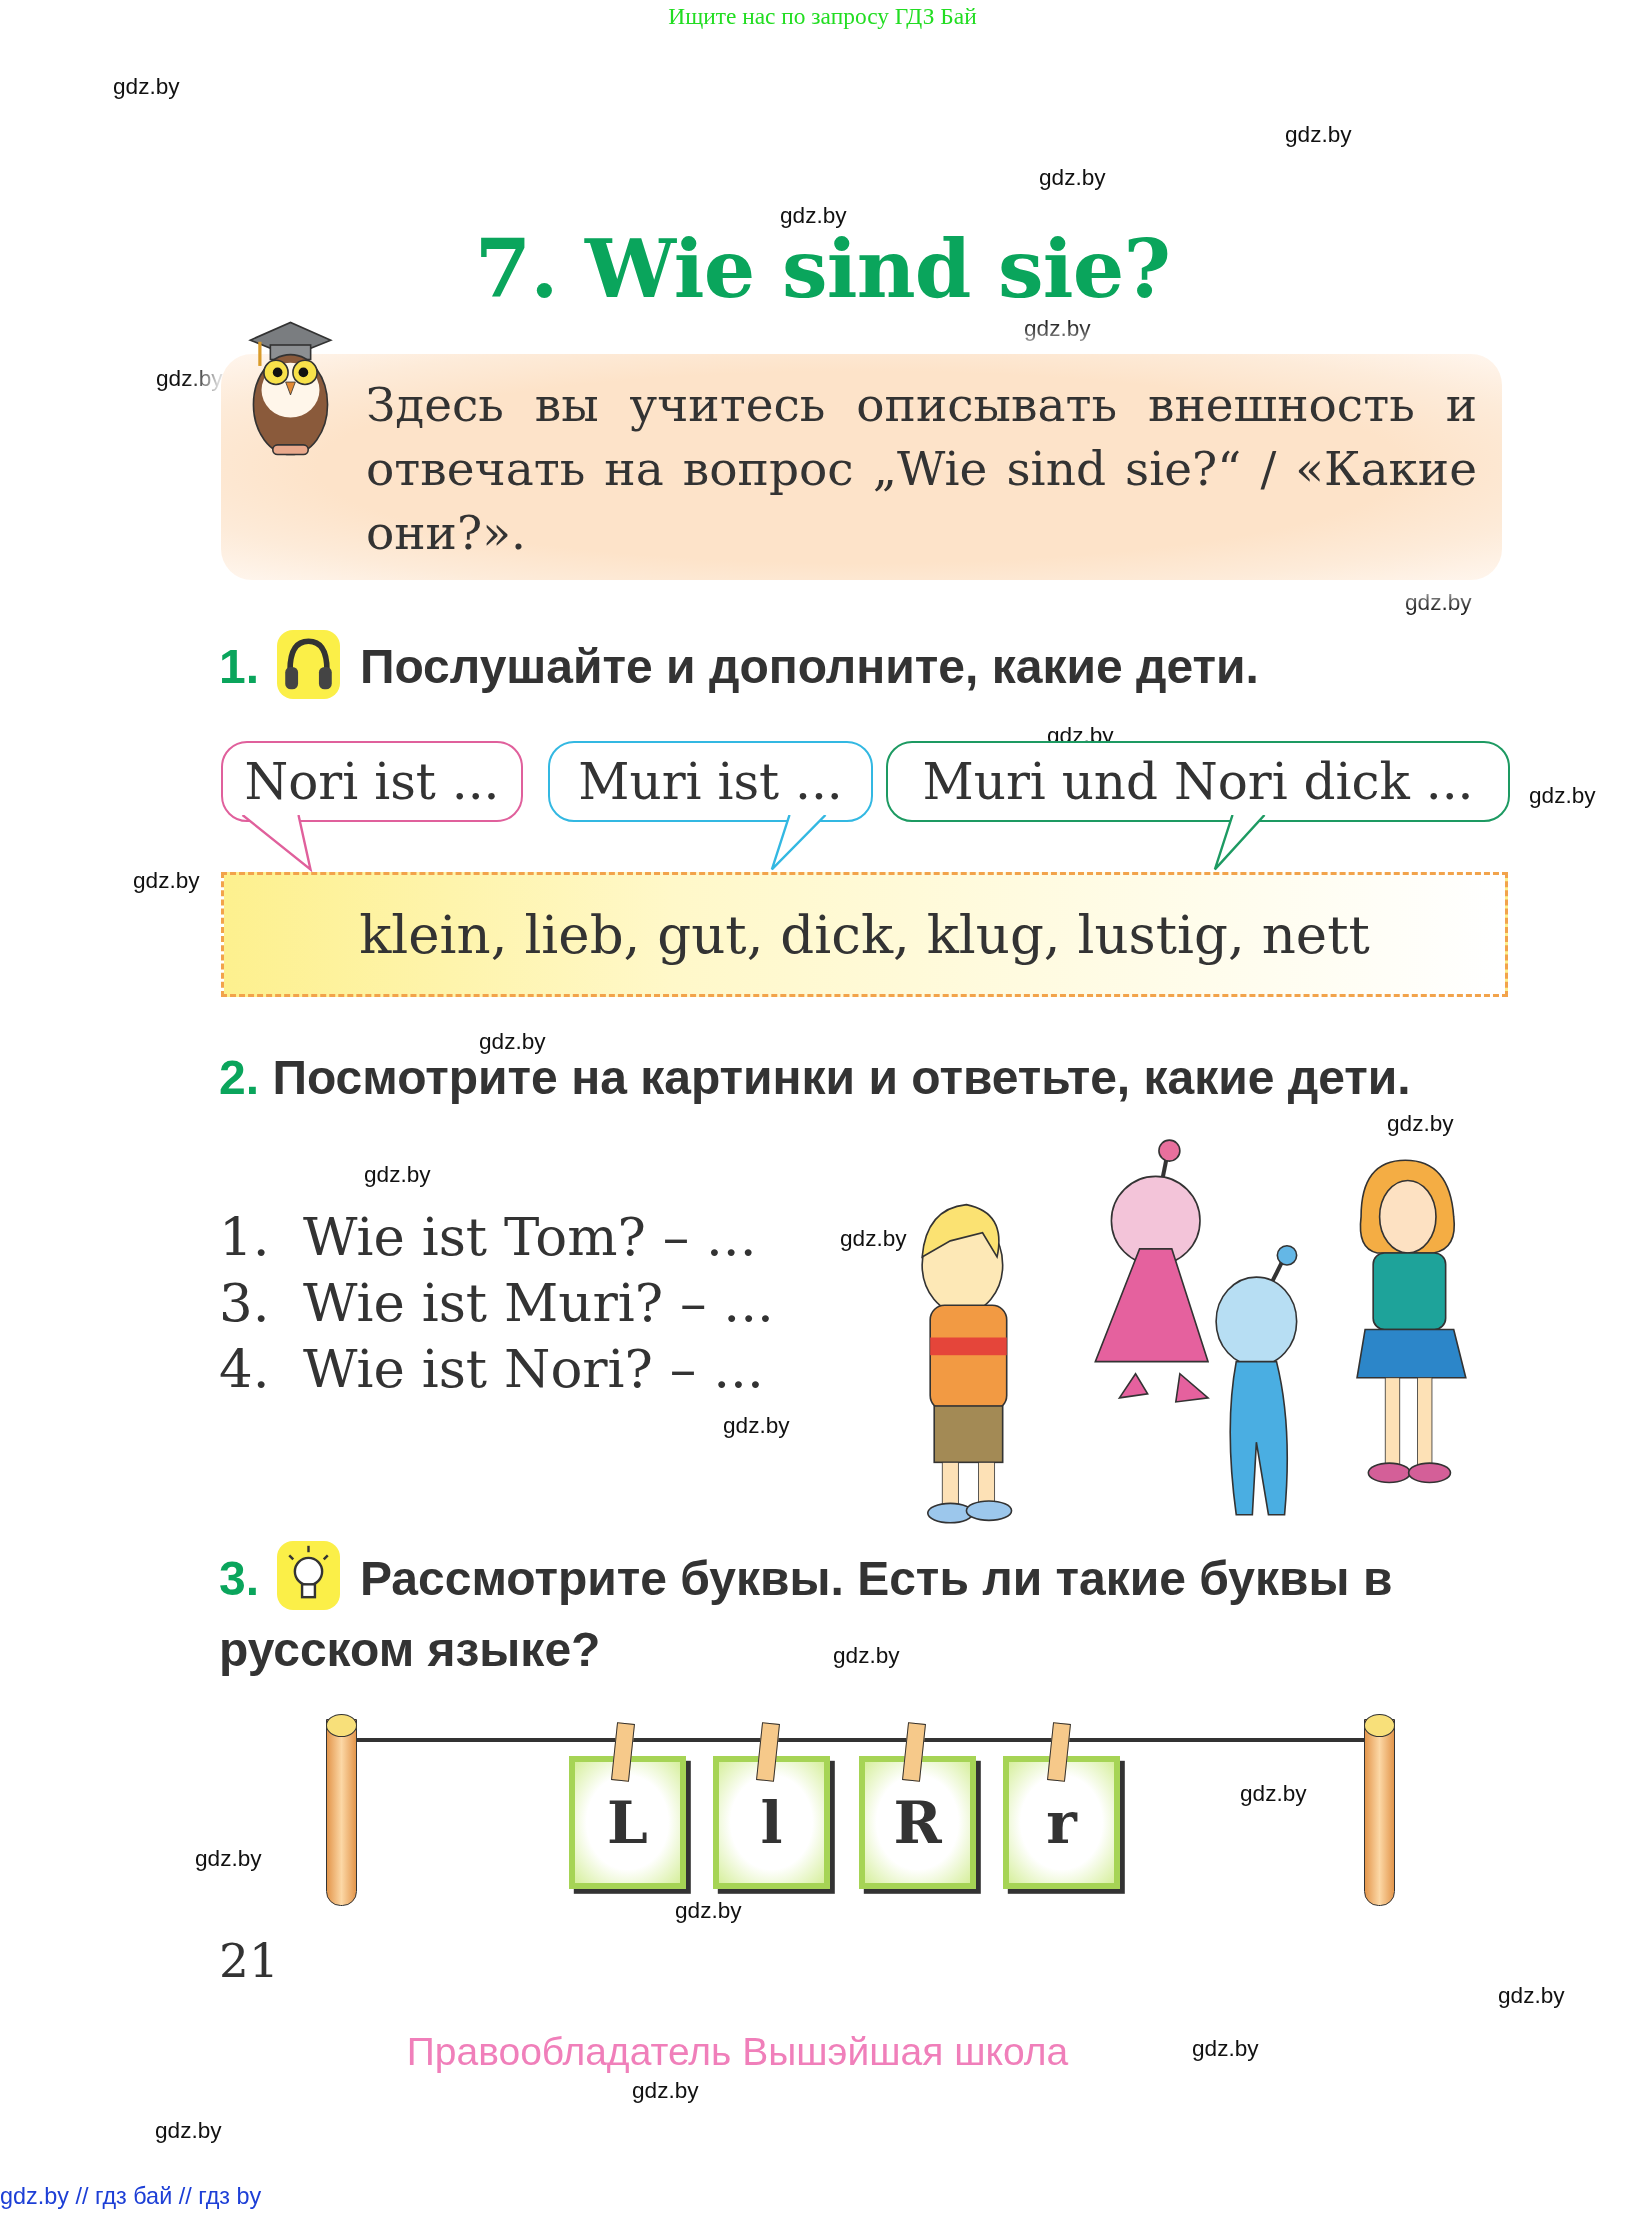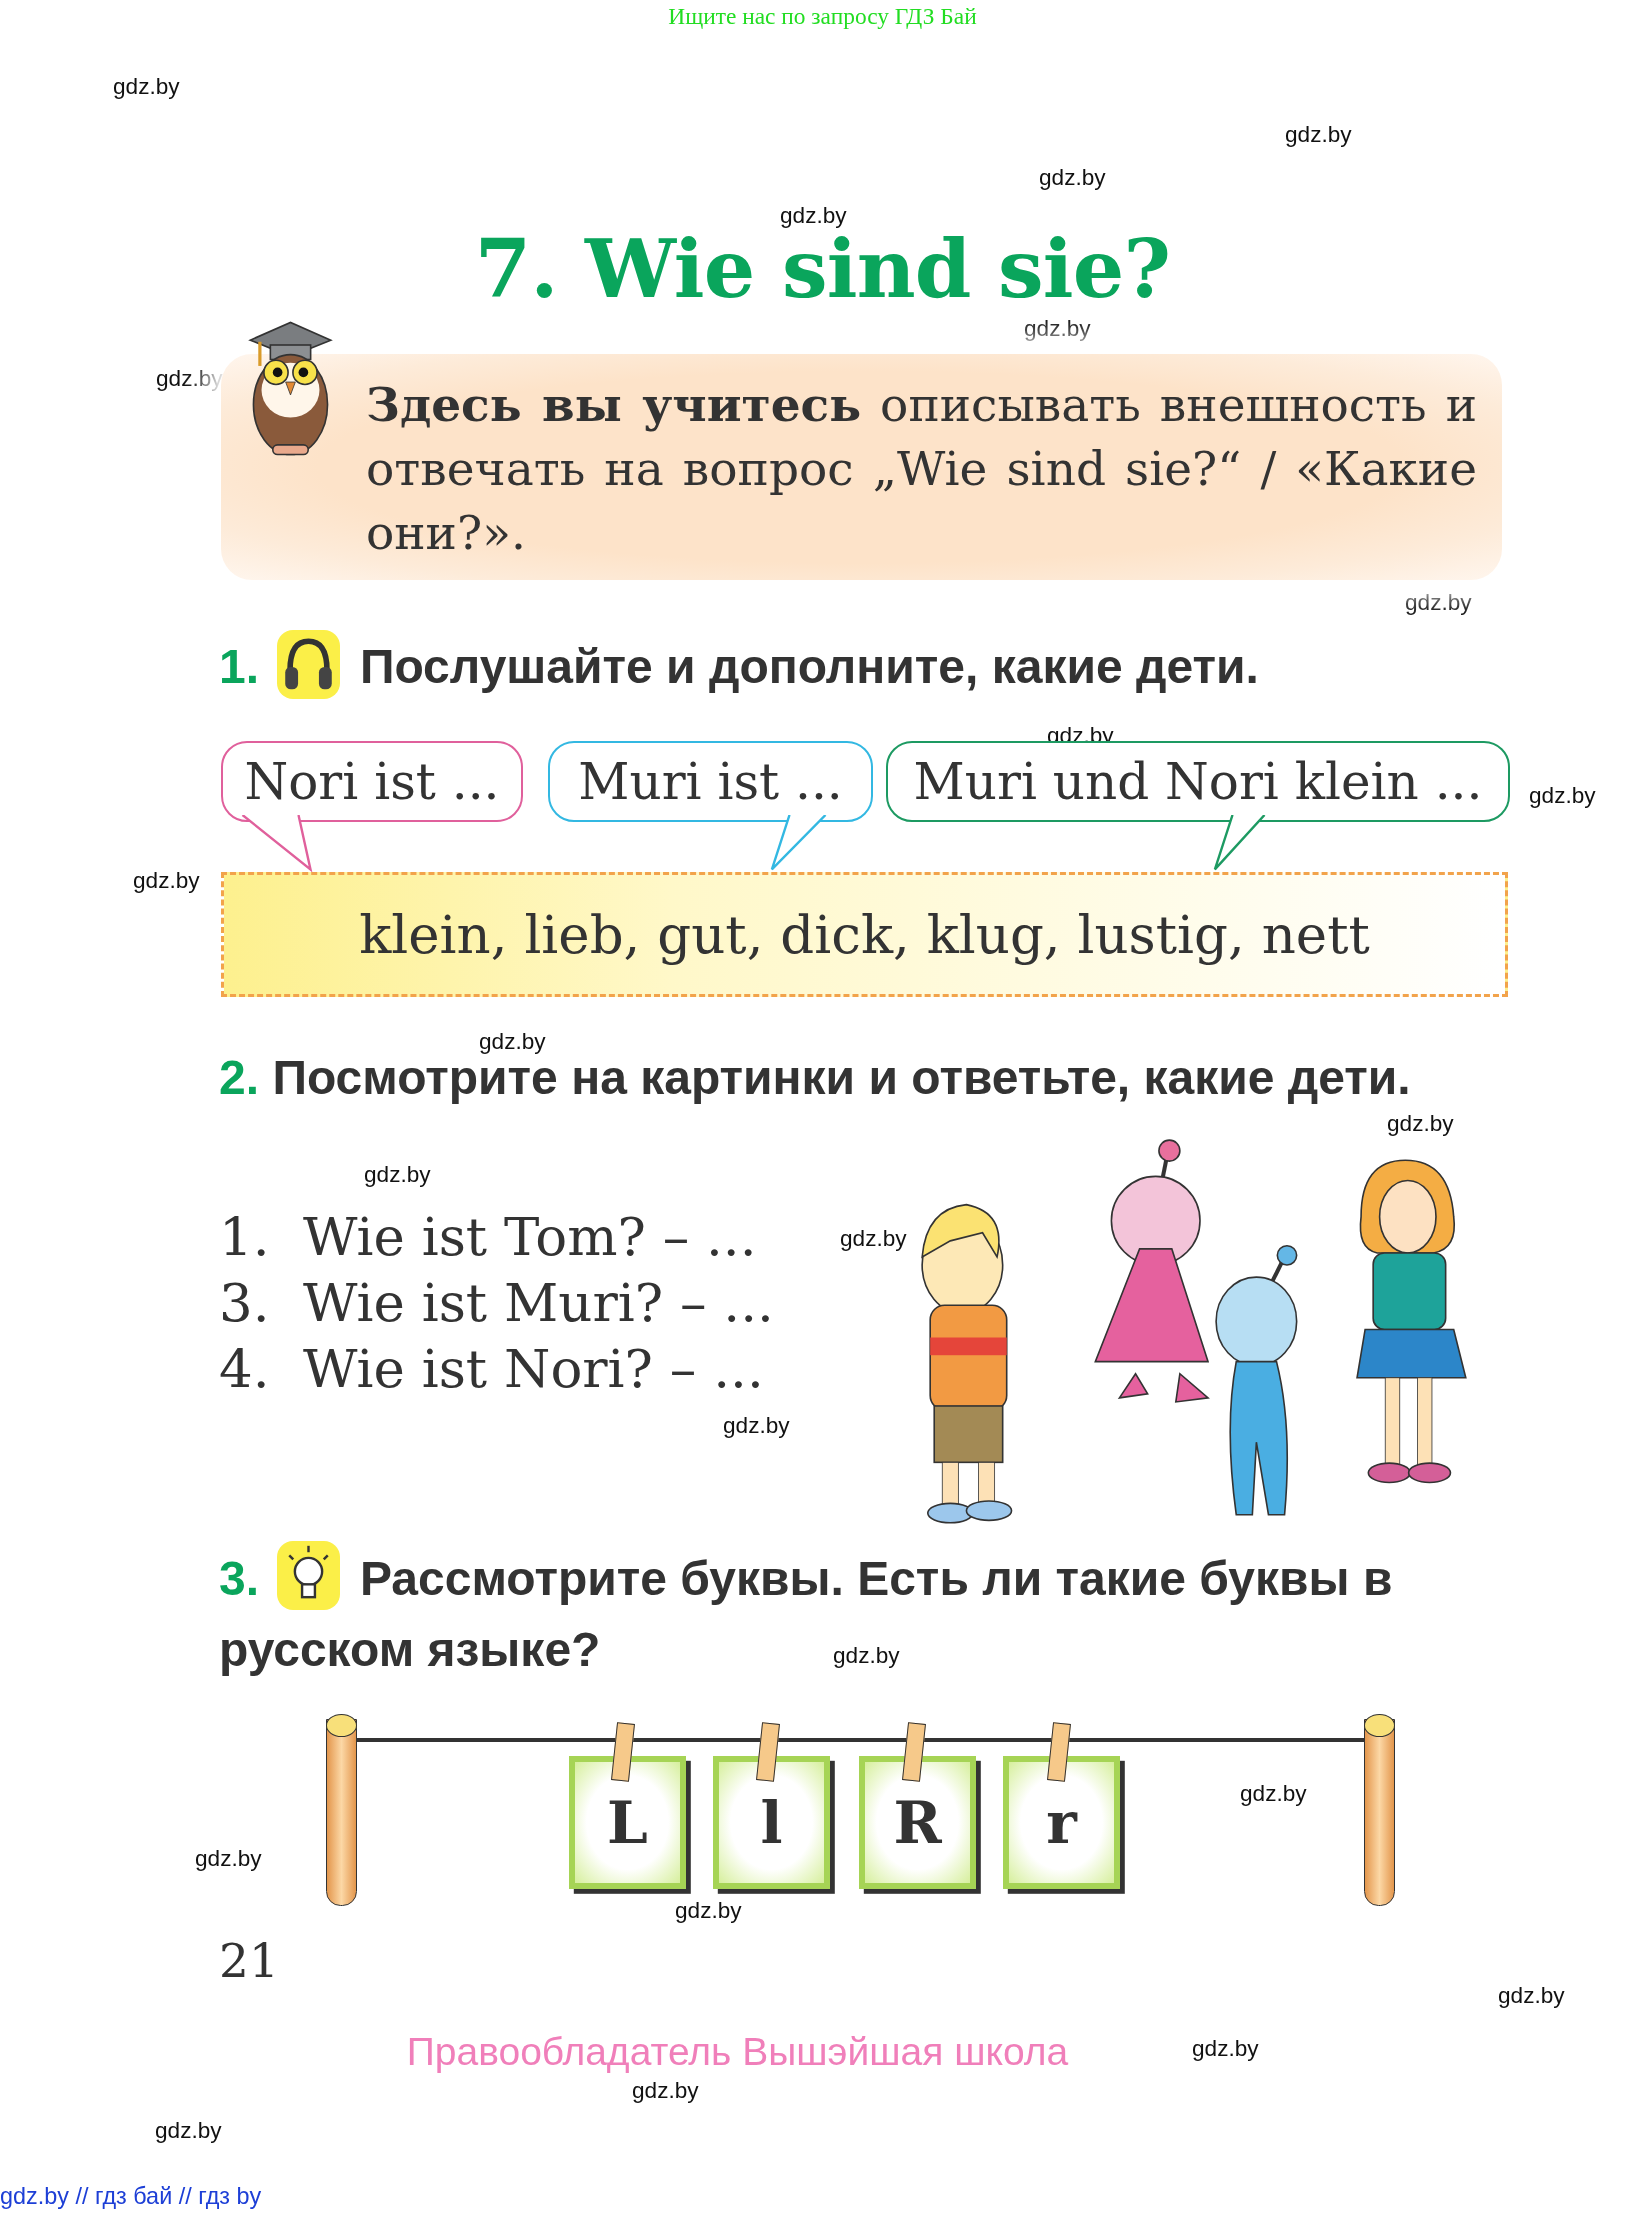--- a/index.html
+++ b/index.html
@@ -4,21 +4,21 @@
 <style>
   html, body { margin:0; padding:0; background:#ffffff; }
   body { width:1645px; height:2216px; position:relative; overflow:hidden; font-family:"DejaVu Serif", serif; color:#3a3a3a; }
   .abs { position:absolute; }
   .wm { position:absolute; font-family:"Liberation Sans", sans-serif; font-size:22.6px; color:#111; white-space:nowrap; }
   .top-banner { left:0; width:1645px; top:3.2px; text-align:center; font-family:Liberation Serif, serif; font-size:23.4px; color:#22dd22; }
   .title { left:0; width:1645px; top:221px; text-align:center; font-family:"DejaVu Serif", serif; font-weight:bold; font-size:81px; color:#0aa55c; letter-spacing:-0.8px; }
   .intro-box { left:221px; top:354px; width:1281px; height:226px; border-radius:31px;
     background:radial-gradient(ellipse at 50% 50%, #fde3c9 60%, #fdebd9 80%, #fff6ee 100%); box-shadow:0 0 24px 14.5px #fff; }
   .intro-text { left:366px; top:373px; width:1111px; font-size:47px; line-height:64px; color:#333; text-align:justify; text-align-last:left; }
-  .intro-text b { font-weight:bold; }
+  .intro-text b { font-weight:normal; }
   .ex-head { font-family:"Liberation Sans", sans-serif; font-weight:bold; font-size:48px; color:#333; white-space:nowrap; }
   .ex-num { color:#0aa55c; }
   .badge { display:inline-block; width:63px; height:69px; background:#fbef48; border-radius:16px; vertical-align:middle; position:relative; top:-6.4px; margin:0 6.4px 0 4.8px; }
   .bubble { position:absolute; top:741px; height:77px; border:2.4px solid; border-radius:26px; background:#fff;
     font-family:"DejaVu Serif", serif; font-size:50px; color:#333; display:flex; align-items:center; justify-content:center; white-space:nowrap; }
   .wordbox { left:221px; top:872px; width:1281px; height:119px; border:3.2px dashed #f2a34b;
     background:linear-gradient(90deg, #fdf08e 0%, #fff8c9 35%, #ffffff 100%);
     display:flex; align-items:center; justify-content:center; font-size:53px; color:#333; }
   .q-list { left:219px; top:1204px; font-size:53px; line-height:66px; color:#333; }
   .q-list div { white-space:nowrap; }
@@ -97,21 +97,21 @@
 </div>
 
 <div class="bubble" style="left:221px;width:298px;border-color:#e0609c">Nori ist ...</div>
 <svg class="abs" style="left:234px;top:815px" width="89" height="64" viewBox="0 0 110 80">
     <polyline points="10,0 95,68 80,0" fill="#fff" stroke="#e0609c" stroke-width="3"></polyline>
   </svg>
 <div class="bubble" style="left:548px;width:321px;border-color:#33b8e2">Muri ist ...</div>
 <svg class="abs" style="left:749px;top:815px" width="89" height="64" viewBox="0 0 110 80">
     <polyline points="50,0 28,68 95,0" fill="#fff" stroke="#33b8e2" stroke-width="3"></polyline>
   </svg>
-<div class="bubble" style="left:886px;width:620px;border-color:#1d9a62">Muri und Nori klein ...</div>
+<div class="bubble" style="left:886px;width:620px;border-color:#1d9a62">Muri und Nori dick ...</div>
 <svg class="abs" style="left:1200px;top:815px" width="89" height="64" viewBox="0 0 110 80">
     <polyline points="40,0 18,68 80,0" fill="#fff" stroke="#1d9a62" stroke-width="3"></polyline>
   </svg>
 
 <div class="abs wordbox">klein, lieb, gut, dick, klug, lustig, nett</div>
 
 <div class="abs ex-head" style="left:219px;top:1045px;width:1289px;white-space:normal;line-height:66px;text-align:justify">
   <span class="ex-num">2.</span>
   <span>Посмотрите на картинки и ответьте, какие дети.</span>
 </div>

